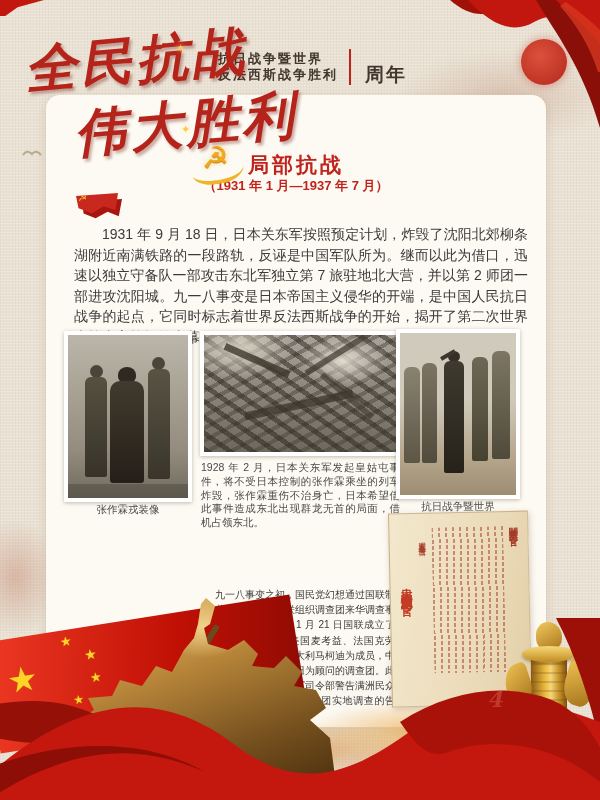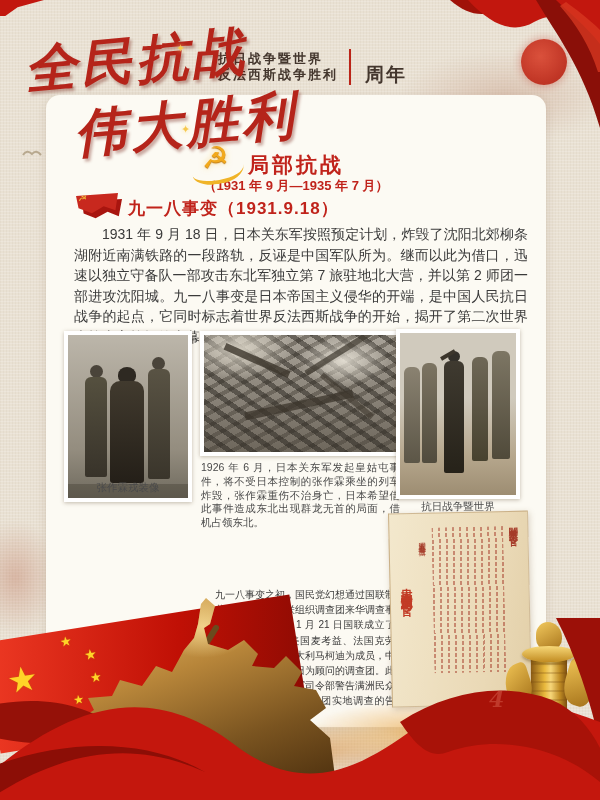--- a/index.html
+++ b/index.html
@@ -79,21 +79,21 @@
      radial-gradient(70px 40px at 72% 22%,rgba(236,231,219,.85),rgba(236,231,219,0) 65%),
      radial-gradient(90px 50px at 18% 12%,rgba(222,216,202,.9),rgba(222,216,202,0) 60%),
      repeating-linear-gradient(35deg,rgba(40,36,30,.5) 0 5px,rgba(0,0,0,0) 5px 13px),
      repeating-linear-gradient(-28deg,rgba(70,64,55,.45) 0 4px,rgba(0,0,0,0) 4px 11px),
      linear-gradient(#a8a298,#6e675c);}
   .ph-c{left:396px;top:329px;width:116px;height:162px;}
   .ph-c .photo-inner{background:linear-gradient(#d0cabd 0 40%,#b7a88e 75%,#9d8d72);}
   .fig{position:absolute;border-radius:6px 6px 2px 2px;}
   .head{position:absolute;border-radius:50%;}
   .beam{position:absolute;background:#3c362c;}
-  .cap-a{left:64px;top:481px;width:128px;}
+  .cap-a{left:64px;top:503px;width:128px;}
   .cap-b{left:201px;top:461px;width:199px;line-height:13.8px;text-align:justify;}
   .cap-c{left:396px;top:500px;width:124px;}
 
   
   .doc{left:390px;top:512px;width:138px;height:192px;z-index:7;transform:rotate(-1.2deg);
     background:linear-gradient(100deg,#f3e8cd,#ead9b6 70%,#e2cfa8);
     border:1px solid rgba(150,110,60,.35);box-shadow:1px 2px 6px rgba(110,80,40,.25);}
   .vtext{writing-mode:vertical-rl;text-orientation:upright;}
   .doc-header{position:absolute;right:8px;top:8px;font-size:9px;font-weight:bold;
     color:#a53a28;letter-spacing:2px;}
@@ -186,29 +186,28 @@
     </div>
     <div class="anniv-divider"></div>
     <div class="anniv-suffix">周年</div>
   </div>
 
   <div class="abs emblem">
     <span class="emblem-glyph">☭</span>
     <div class="emblem-swoosh"></div>
   </div>
   <div class="abs section-title">局部抗战</div>
-  <div class="abs section-period">（1931 年 9 月—1935 年 7 月）</div>
+  <div class="abs section-period">（1931 年 1 月—1937 年 7 月）</div>
 
   <div class="abs flag-icon">
     <div class="flag-back"></div>
     <div class="flag-front">
       <span class="flag-glyph">☭</span>
     </div>
   </div>
-  <div class="abs event-heading">九一八事变（1931.9.18）</div>
 
   <div class="abs body-para">1931 年 9 月 18 日，日本关东军按照预定计划，炸毁了沈阳北郊柳条湖附近南满铁路的一段路轨，反诬是中国军队所为。继而以此为借口，迅速以独立守备队一部攻击东北军独立第 7 旅驻地北大营，并以第 2 师团一部进攻沈阳城。九一八事变是日本帝国主义侵华的开端，是中国人民抗日战争的起点，它同时标志着世界反法西斯战争的开始，揭开了第二次世界大战东方战场的序幕。</div>
 
   <div class="abs photo ph-a">
     <div class="photo-inner">
       <div class="head" style="left:22px;top:30px;width:13px;height:13px;background:#4a443a;"></div>
       <div class="fig" style="left:17px;top:42px;width:22px;height:100px;background:linear-gradient(#55503f,#38332a);"></div>
       <div class="head" style="left:50px;top:32px;width:18px;height:16px;background:#2e2922;border-radius:50% 50% 40% 40%;"></div>
       <div class="fig" style="left:42px;top:46px;width:34px;height:102px;border-radius:10px 10px 3px 3px;background:linear-gradient(#413a2e,#241f18);"></div>
       <div class="head" style="left:84px;top:22px;width:13px;height:13px;background:#4a443a;"></div>
@@ -219,21 +218,21 @@
   <div class="abs caption cap-center cap-a">张作霖戎装像</div>
 
   <div class="abs photo ph-b">
     <div class="photo-inner">
       <div class="beam" style="left:18px;top:22px;width:70px;height:7px;transform:rotate(24deg);opacity:.8;"></div>
       <div class="beam" style="left:96px;top:14px;width:80px;height:6px;transform:rotate(-32deg);opacity:.7;"></div>
       <div class="beam" style="left:40px;top:66px;width:110px;height:8px;transform:rotate(-12deg);opacity:.75;"></div>
       <div class="beam" style="left:110px;top:58px;width:66px;height:6px;transform:rotate(40deg);opacity:.6;"></div>
     </div>
   </div>
-  <div class="abs caption cap-b">1926 年 6 月，日本关东军发起皇姑屯事件，将不受日本控制的张作霖乘坐的列车炸毁，张作霖重伤不治身亡，日本希望借此事件造成东北出现群龙无首的局面，借机占领东北。</div>
+  <div class="abs caption cap-b">1928 年 2 月，日本关东军发起皇姑屯事件，将不受日本控制的张作霖乘坐的列车炸毁，张作霖重伤不治身亡，日本希望借此事件造成东北出现群龙无首的局面，借机占领东北。</div>
 
   <div class="abs photo ph-c">
     <div class="photo-inner">
       <div class="fig" style="left:4px;top:34px;width:16px;height:96px;background:linear-gradient(#8a8271,#5c5647);"></div>
       <div class="fig" style="left:22px;top:30px;width:15px;height:100px;background:linear-gradient(#7c7462,#514b3d);"></div>
       <div class="head" style="left:48px;top:18px;width:12px;height:11px;background:#33302a;"></div>
       <div class="beam" style="left:40px;top:20px;width:16px;height:4px;transform:rotate(-30deg);"></div>
       <div class="fig" style="left:44px;top:28px;width:20px;height:112px;background:linear-gradient(#3f3a30,#262219);"></div>
       <div class="fig" style="left:72px;top:24px;width:16px;height:104px;background:linear-gradient(#6e6756,#47422f);"></div>
       <div class="fig" style="left:92px;top:18px;width:18px;height:108px;background:linear-gradient(#7d7664,#504a3a);"></div>

